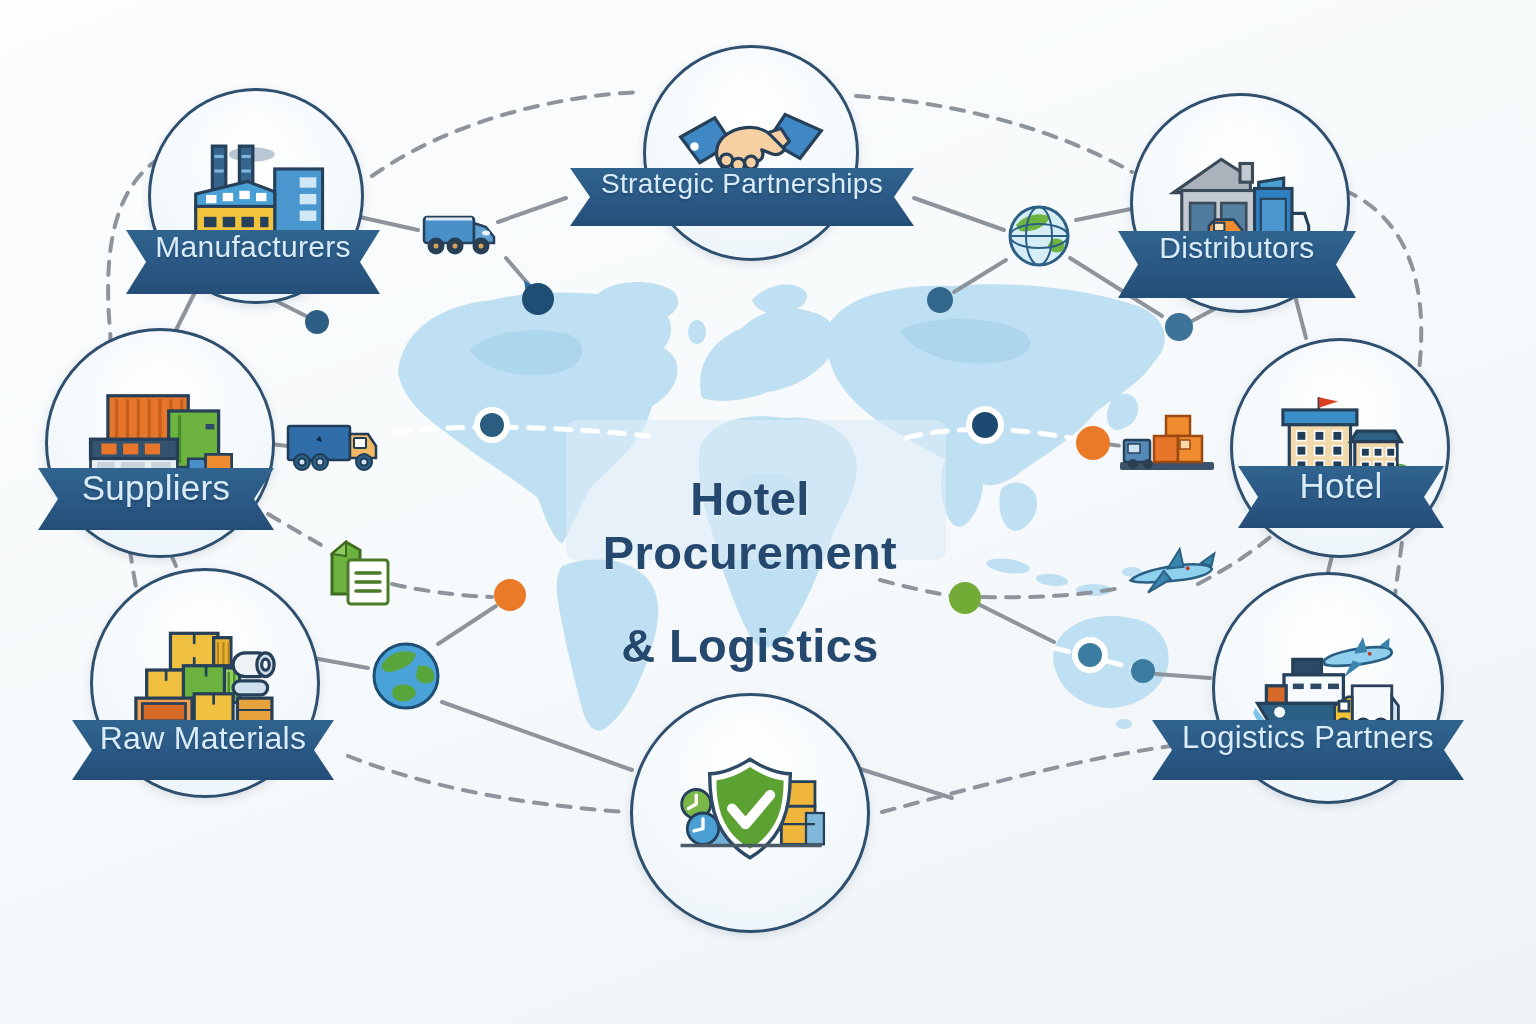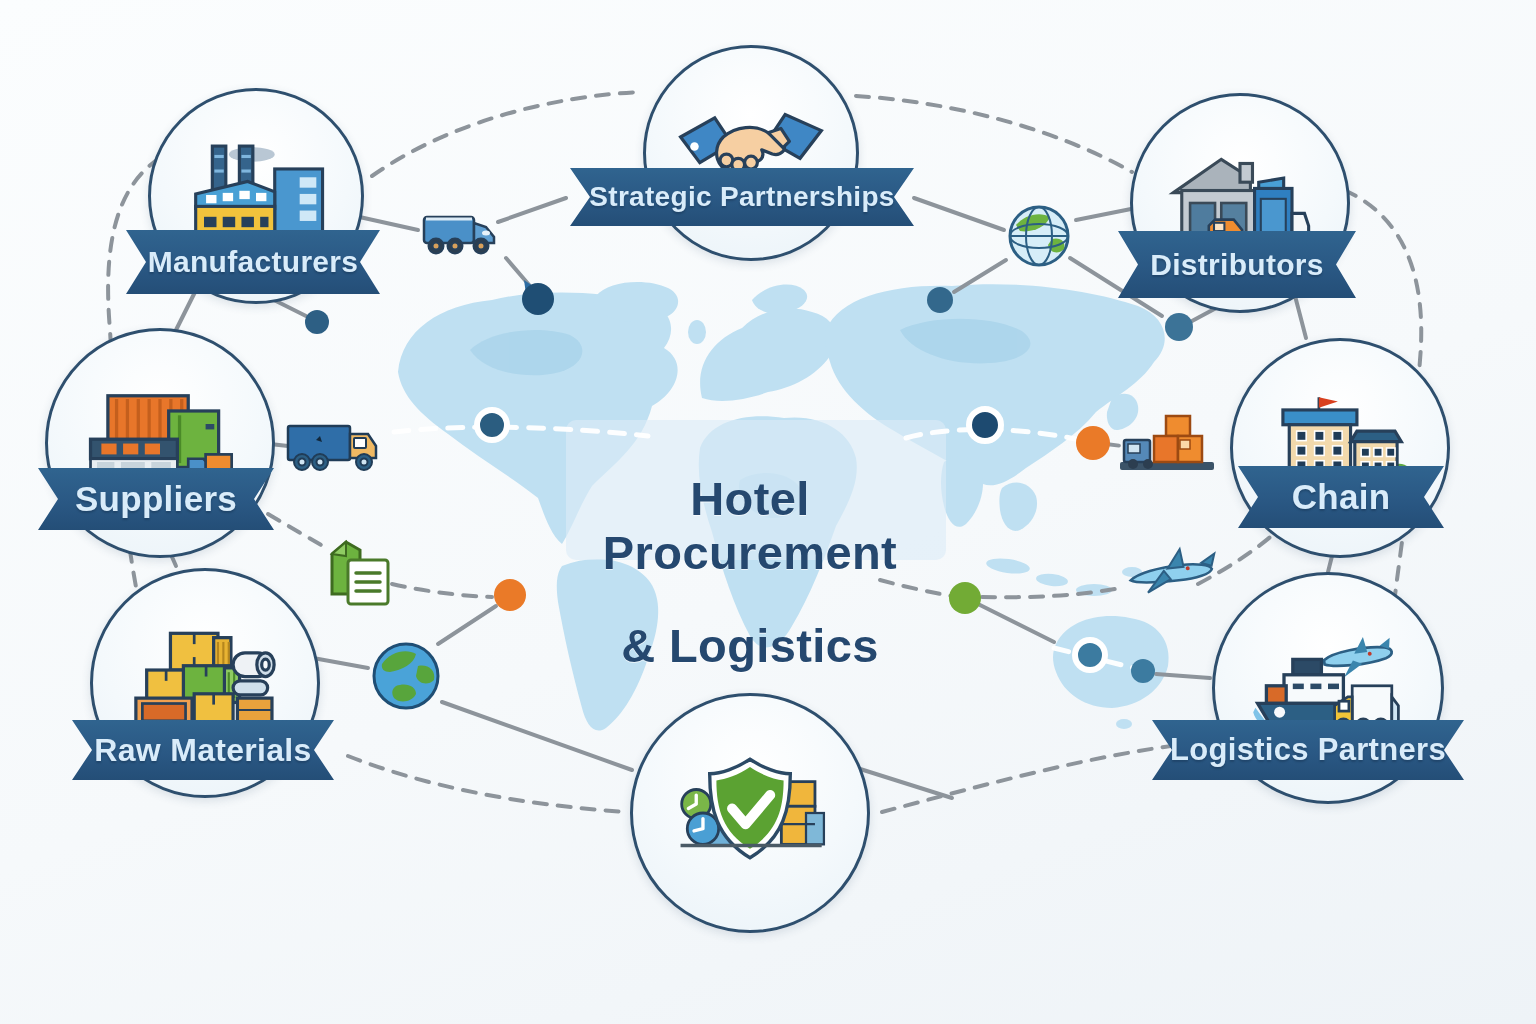--- a/index.html
+++ b/index.html
@@ -12,24 +12,24 @@
   .mini-icon{position:absolute;z-index:2;}
   .node-circle{
     position:absolute;z-index:3;border-radius:50%;
     background:radial-gradient(circle at 50% 32%, #ffffff 0%, #f4f9fc 55%, #e9f2f8 100%);
     border:3px solid #2e4f6e;
     box-shadow:0 3px 10px rgba(40,70,100,0.14);
     display:flex;align-items:center;justify-content:center;
   }
   .banner{
     position:absolute;z-index:4;
-    display:flex;align-items:center;justify-content:center;
+    display:flex;justify-content:center;
     background:linear-gradient(180deg,#30648f 0%,#2a5884 55%,#244e77 100%);
     clip-path:polygon(0 0,100% 0,calc(100% - 20px) 50%,100% 100%,0 100%,20px 50%);
-    color:#d9ecfa;font-weight:bold;white-space:nowrap;
+    color:#d9ecfa;font-weight:normal;white-space:nowrap;
     text-shadow:0 2px 2px rgba(10,30,50,.28);
     letter-spacing:.3px;
   }
   .center-title{
     position:absolute;z-index:3;left:540px;top:432px;width:420px;
     text-align:center;font-weight:bold;color:#25486f;
     font-size:47px;line-height:1.14;letter-spacing:.4px;
     text-shadow:0 1px 0 rgba(255,255,255,.65);
   }
   .center-title .line{display:block;margin-top:40px;}
@@ -388,21 +388,21 @@
       <rect x="90" y="63" width="8" height="8"></rect>
           <rect x="102" y="63" width="8" height="8"></rect>
           <rect x="114" y="63" width="8" height="8"></rect>
     </g>
     <path d="M 96,90 L 96,79 Q 103,74 110,79 L 110,90 Z" fill="#4f7c9e" stroke="#27405a" stroke-width="2.5"></path>
     <rect x="86" y="86" width="38" height="6" fill="#3a8fc8" stroke="#27405a" stroke-width="2"></rect>
     <rect x="8" y="92" width="124" height="5" fill="#5fa844"></rect>
   </svg>
 </div>
 <div class="banner" style="left:1238px;top:466px;width:206px;height:62px;font-size:35px">
-  <span>Chain</span>
+  <span>Hotel</span>
 </div>
 
 <div class="node-circle" style="left:90px;top:568px;width:224px;height:224px">
   <svg width="152" height="108" viewBox="0 0 140 100">
     <g stroke="#27405a" stroke-width="3">
       <rect x="38" y="4" width="44" height="34" fill="#f0c040"></rect>
       <line x1="60" y1="4" x2="60" y2="14" stroke-width="2.5"></line>
           <line x1="60" y1="26" x2="60" y2="38" stroke-width="2.5"></line>
       <rect x="78" y="8" width="16" height="30" fill="#e8b332"></rect>
       <g stroke="#b5861e" stroke-width="2">

